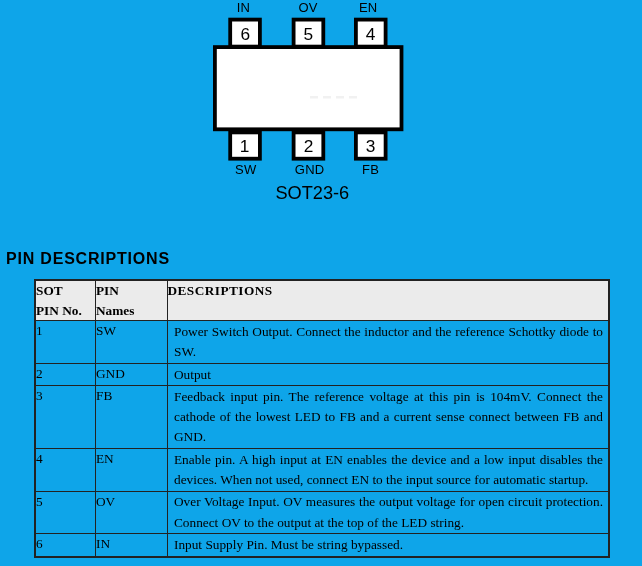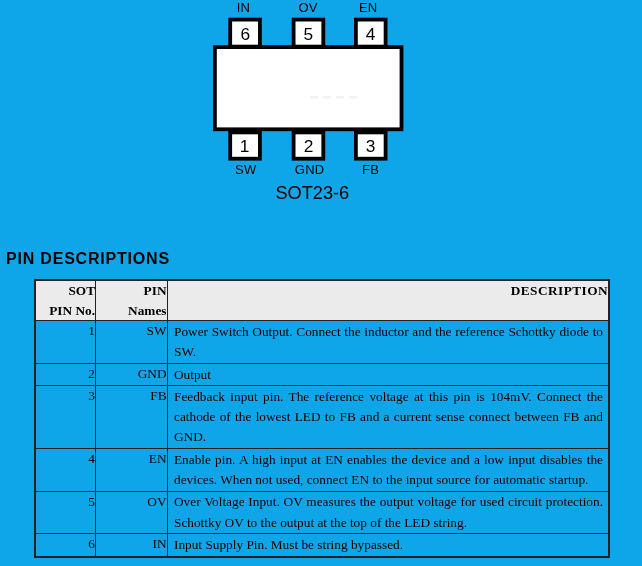--- a/index.html
+++ b/index.html
@@ -6,21 +6,21 @@
   #page{position:relative;width:642px;height:566px;background:#0ea5e9;overflow:hidden;
         font-family:"Liberation Sans",sans-serif;}
   svg text{font-family:"Liberation Sans",sans-serif;}
   #h1{position:absolute;left:6px;top:249.5px;font-size:16px;font-weight:bold;color:#000;letter-spacing:0.8px;line-height:17px;}
   table{position:absolute;left:34px;top:279px;border-collapse:collapse;table-layout:fixed;
         width:574px;font-family:"Liberation Serif",serif;font-size:13.3px;color:#000;}
   td,th{border:1px solid #222;padding:0;line-height:20.3px;vertical-align:top;}
   td.d{padding:0.5px 5px 0.5px 6.5px;}
   table{border:2px solid #222;}
   th{font-weight:bold;background:#ebebeb;line-height:19.7px;padding:0;}
-  .c{text-align:right;}
+  .c{text-align:left;}
   .j{text-align:justify;text-align-last:justify;}
   col.c1{width:60.5px;}col.c2{width:71.5px;}col.c3{width:442px;}
 </style>
 </head>
 <body>
 <div id="page">
 
 <svg width="642" height="240" viewBox="0 0 642 240" style="position:absolute;left:0;top:0;">
 
   <text x="243.5" y="11.7" font-size="13" letter-spacing="0.2" text-anchor="middle">IN</text>
@@ -77,21 +77,21 @@
 <colgroup>
         <col class="c1">
         <col class="c2">
         <col class="c3">
       </colgroup>
 
 <tbody>
         <tr>
           <th class="c">SOT<br>PIN No.</th>
           <th class="c">PIN<br>Names</th>
-          <th class="c"><span style="letter-spacing:0.45px">DESCRIPTION</span></th>
+          <th class="c"><span style="letter-spacing:0.45px">DESCRIPTIONS</span></th>
         </tr>
 
 <tr>
           <td class="c">1</td>
           <td class="c">SW</td>
           <td class="d">
             <div class="j">Power Switch Output. Connect the inductor and the reference Schottky diode to</div>
             <div>SW.</div>
           </td>
         </tr>
@@ -118,22 +118,22 @@
           <td class="d">
             <div class="j">Enable pin. A high input at EN enables the device and a low input disables the</div>
             <div>devices. When not used, connect EN to the input source for automatic startup.</div>
           </td>
         </tr>
 
 <tr>
           <td class="c">5</td>
           <td class="c">OV</td>
           <td class="d">
-            <div class="j">Over Voltage Input. OV measures the output voltage for used circuit protection.</div>
-            <div>Schottky OV to the output at the top of the LED string.</div>
+            <div class="j">Over Voltage Input. OV measures the output voltage for open circuit protection.</div>
+            <div>Connect OV to the output at the top of the LED string.</div>
           </td>
         </tr>
 
 <tr>
           <td class="c">6</td>
           <td class="c">IN</td>
           <td class="d">Input Supply Pin. Must be string bypassed.</td>
         </tr>
 </tbody>
     </table>

